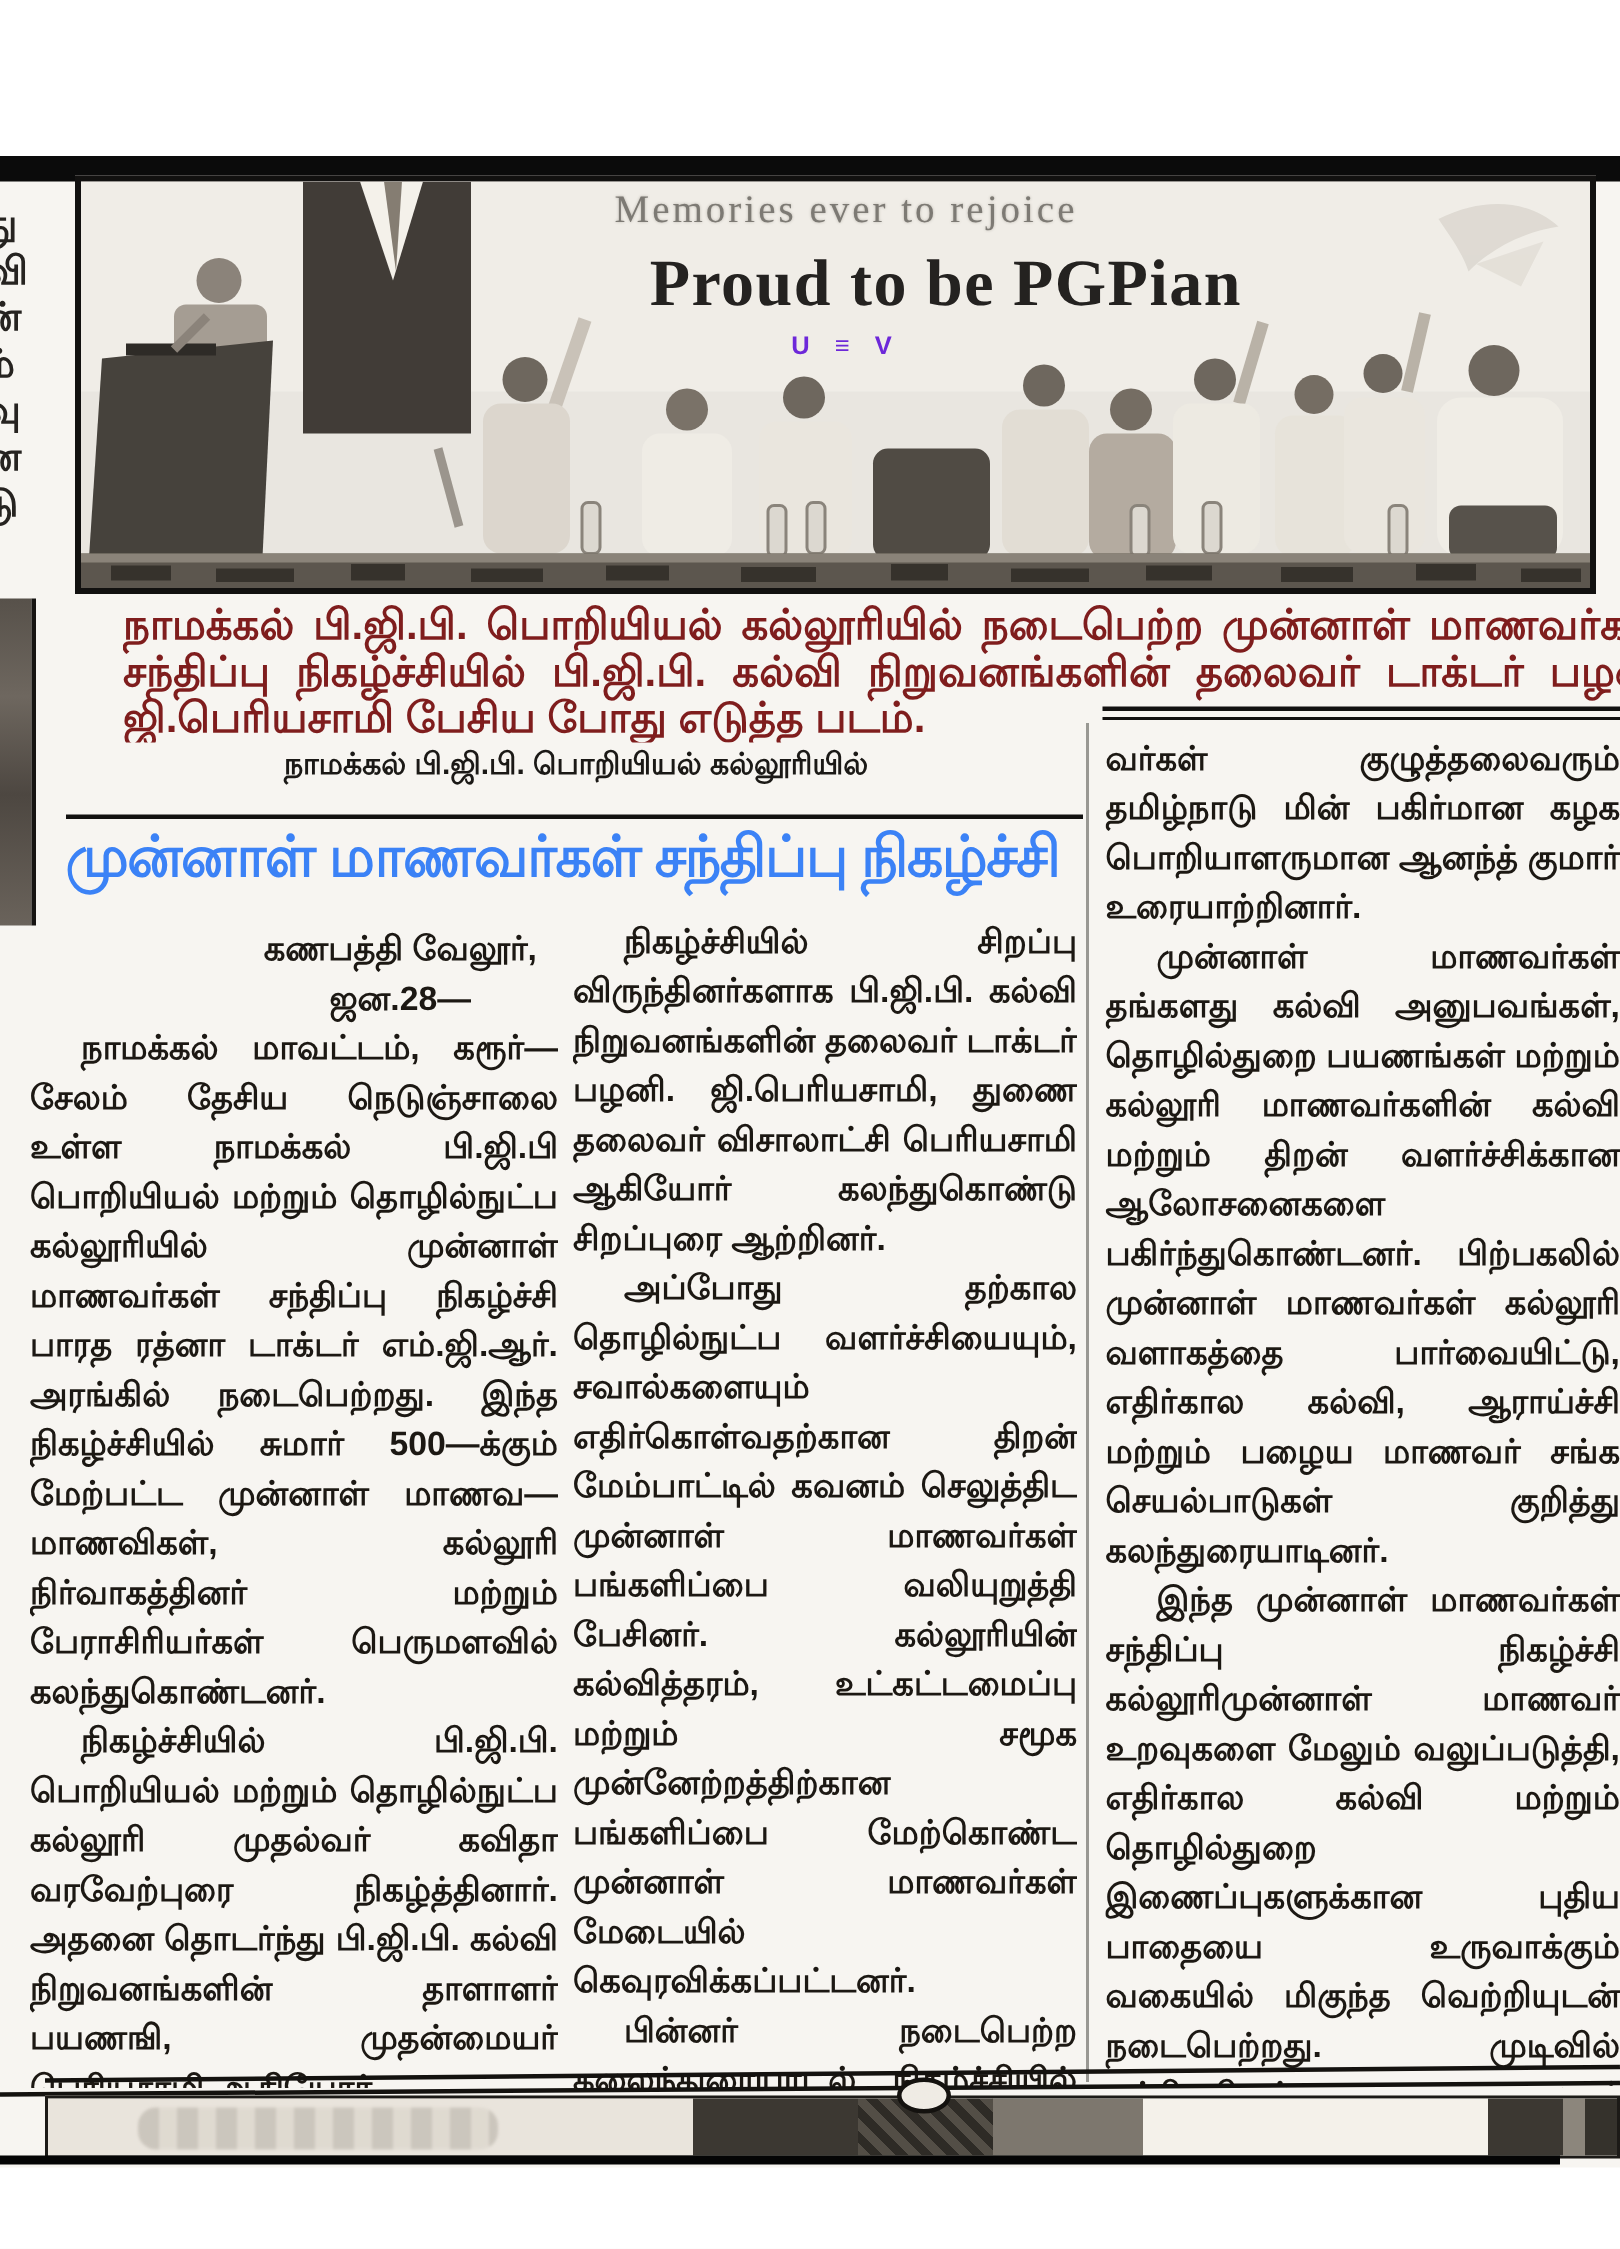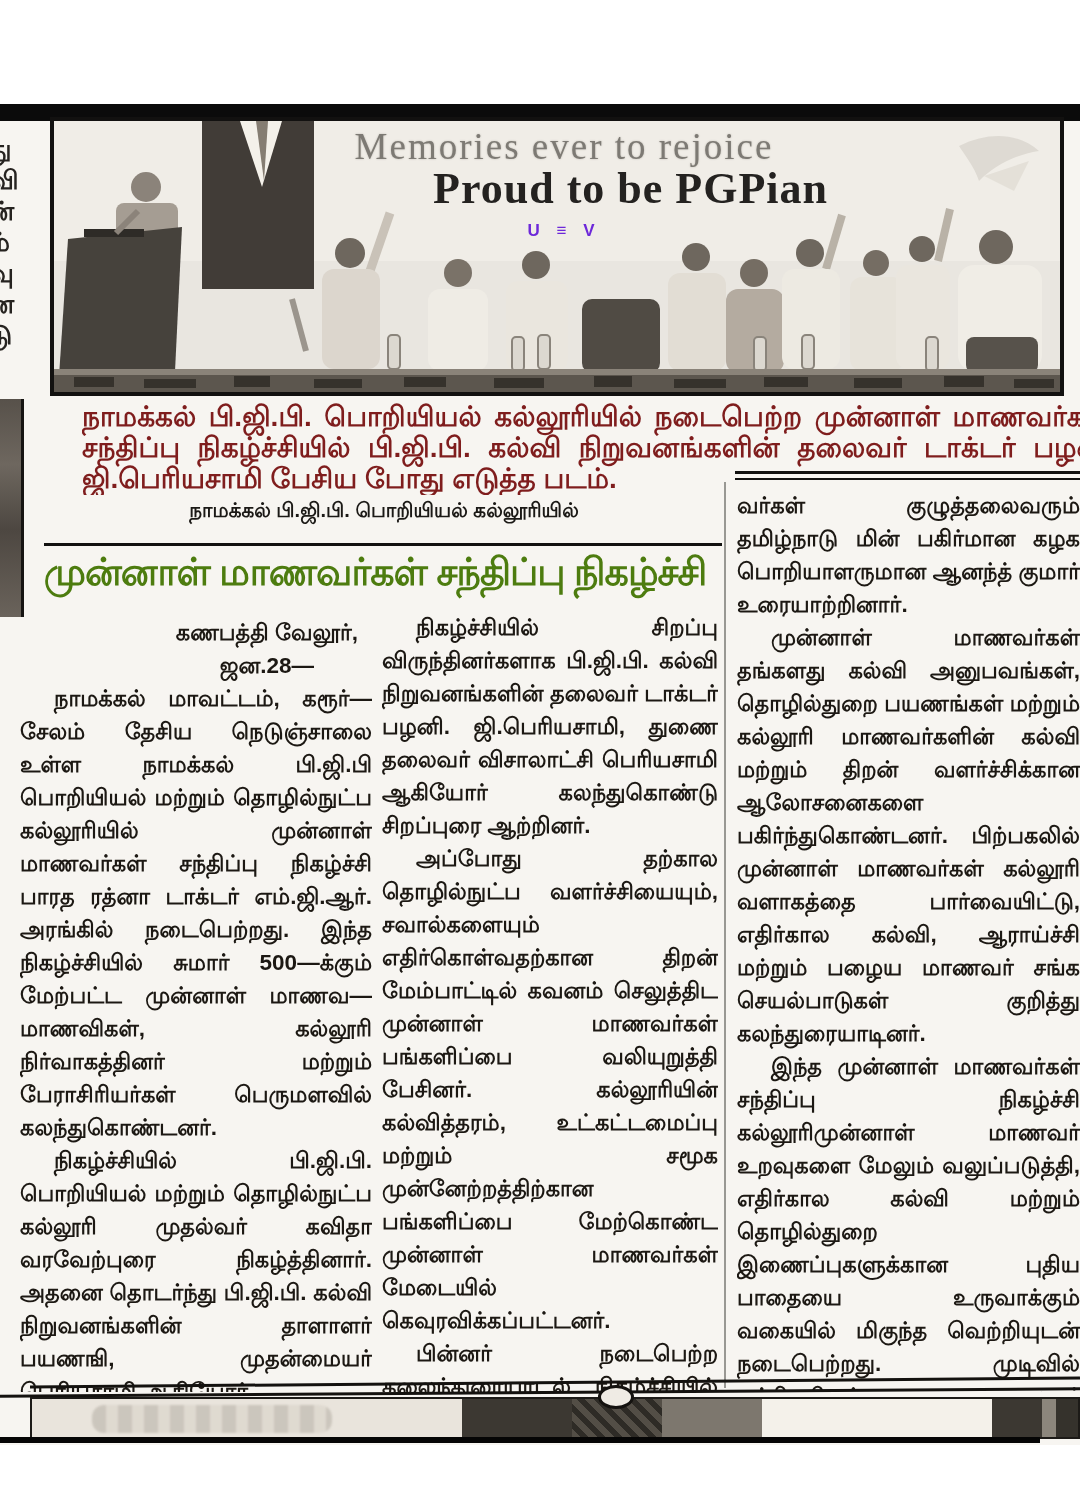--- a/index.html
+++ b/index.html
@@ -18,42 +18,42 @@
   
   .left-strip{position:absolute;left:0;top:399px;width:21px;height:218px;
     background:linear-gradient(180deg,#57514a 0%,#6e675f 30%,#4d4741 60%,#6a635b 100%);
     border-right:3px solid #161412;}
 
   
   .photo-frame{position:absolute;left:50px;top:117px;width:1014px;height:279px;
     border:4px solid #121110;background:#ebe8e2;box-sizing:border-box;overflow:hidden;}
   .photo-frame svg{position:absolute;left:0;top:0;}
   .banner-tagline{position:absolute;left:250px;top:4px;width:520px;text-align:center;
-    font-family:"Liberation Serif",serif;font-size:37px;color:#7d7a74;letter-spacing:2px;
+    font-family:"Liberation Serif",serif;font-size:26px;color:#7d7a74;letter-spacing:2px;
     text-shadow:0 0 2px #b9b5ad;}
   .banner-title{position:absolute;left:214px;top:42px;width:560px;text-align:right;
     font-family:"Liberation Serif",serif;font-size:44px;font-weight:700;color:#242220;letter-spacing:1px;}
   .banner-logo{position:absolute;left:400px;top:100px;width:220px;text-align:center;
     font-size:17px;color:#6d28d9;letter-spacing:6px;font-weight:700;}
 
   
   .caption{position:absolute;left:42px;top:401px;width:1028px;height:94px;overflow:hidden;
     font-size:28px;font-weight:700;line-height:31px;text-align:justify;color:#7f1d1d;
     overflow-wrap:anywhere;margin-left:40px;}
 
   
   .col3-rule{position:absolute;left:735px;top:471px;width:345px;height:9px;
     border-top:3px solid #121110;border-bottom:2px solid #121110;box-sizing:border-box;}
 
   
   .kicker{position:absolute;left:46px;top:499px;width:676px;text-align:center;
     font-size:20px;font-weight:700;color:#1b1916;white-space:nowrap;}
   .kicker-rule{position:absolute;left:44px;top:543px;width:678px;height:3px;background:#121110;}
   .headline{position:absolute;left:28px;top:551px;width:694px;text-align:center;
-    font-size:38px;font-weight:900;color:#4d7c0f;letter-spacing:-1px;white-space:nowrap;}
+    font-size:38px;font-weight:900;color:#3b82f6;letter-spacing:-1px;white-space:nowrap;}
 
   
   .col{position:absolute;font-size:22.5px;line-height:33px;font-weight:600;color:#1c1813;
     text-align:justify;overflow:hidden;overflow-wrap:anywhere;}
   .col p{margin:0;text-indent:34px;}
   .col p.noindent{text-indent:0;}
   .col1{left:20px;top:616px;width:352px;height:776px;}
   .col2{left:382px;top:611px;width:336px;height:781px;}
   .col3{left:737px;top:489px;width:343px;height:903px;}
   .dateline1{display:block;text-align:right;padding-right:14px;font-weight:700;}

